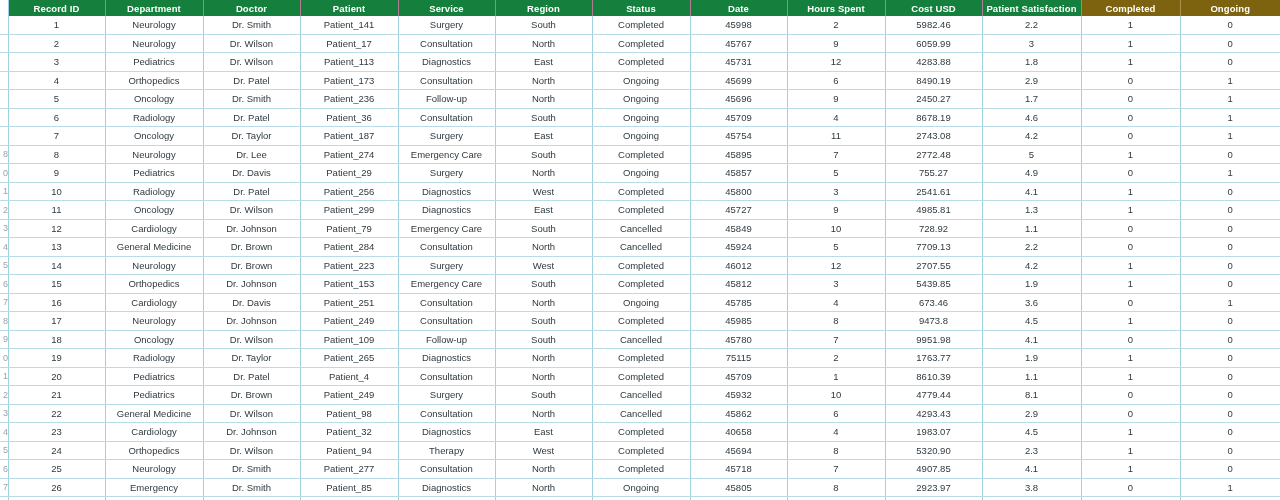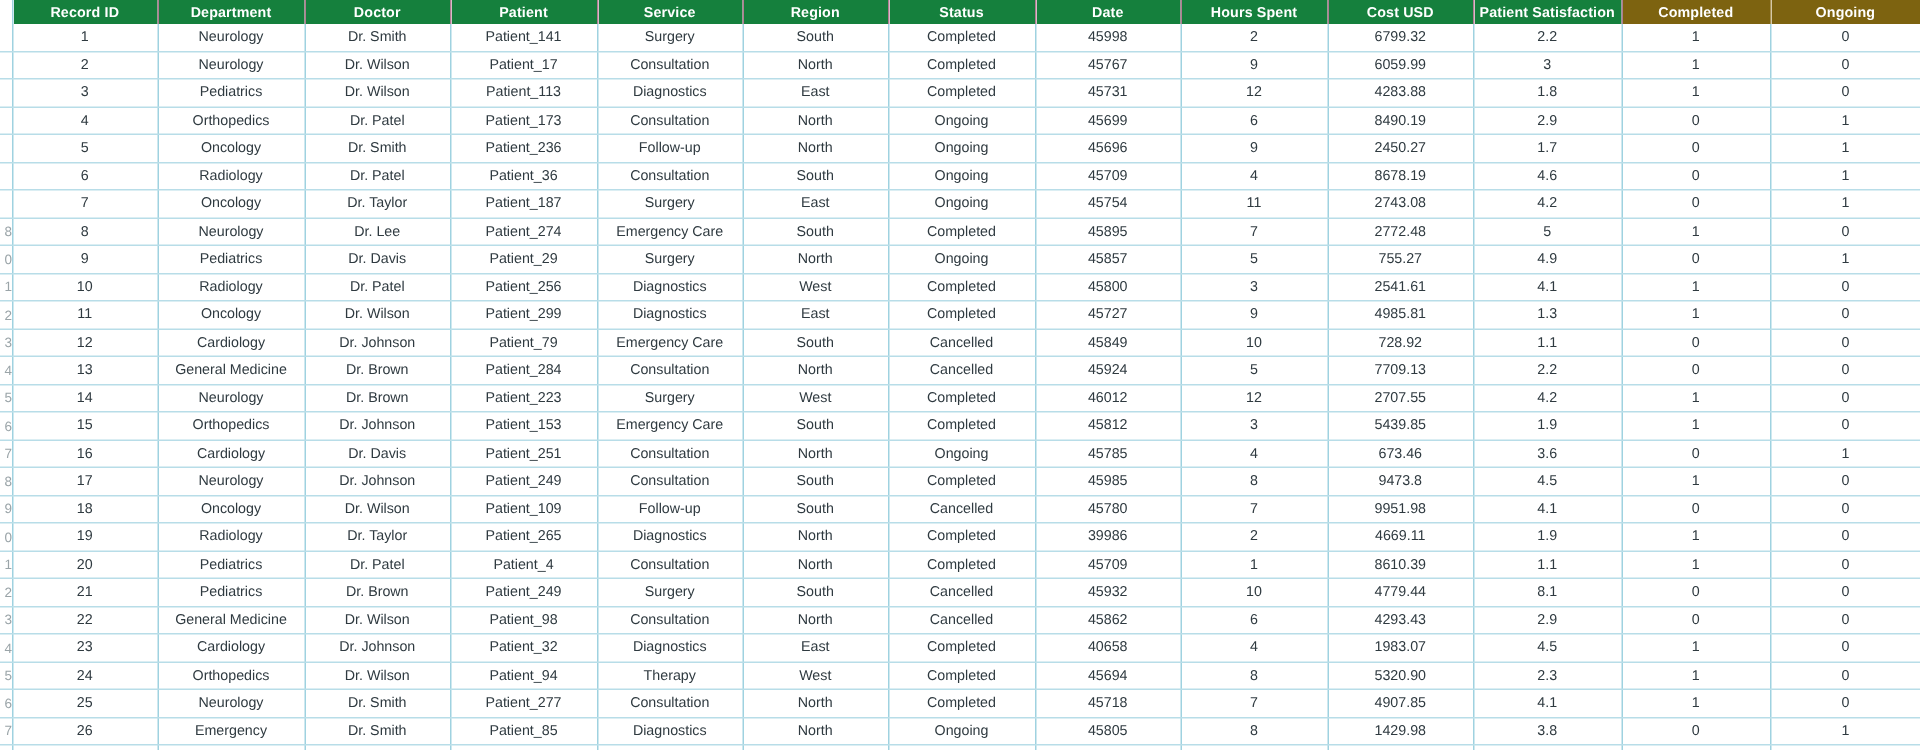--- a/index.html
+++ b/index.html
@@ -131,21 +131,21 @@
           <td class="gutter-cell"></td>
           <td>1</td>
           <td>Neurology</td>
           <td>Dr. Smith</td>
           <td>Patient_141</td>
           <td>Surgery</td>
           <td>South</td>
           <td>Completed</td>
           <td>45998</td>
           <td>2</td>
-          <td>6799.32</td>
+          <td>5982.46</td>
           <td>2.2</td>
           <td>1</td>
           <td class="last-col">0</td>
         </tr>
         <tr>
           <td class="gutter-cell"></td>
           <td>2</td>
           <td>Neurology</td>
           <td>Dr. Wilson</td>
           <td>Patient_17</td>
@@ -417,23 +417,23 @@
         </tr>
         <tr>
           <td class="gutter-cell">0</td>
           <td>19</td>
           <td>Radiology</td>
           <td>Dr. Taylor</td>
           <td>Patient_265</td>
           <td>Diagnostics</td>
           <td>North</td>
           <td>Completed</td>
-          <td>39986</td>
+          <td>75115</td>
           <td>2</td>
-          <td>4669.11</td>
+          <td>1763.77</td>
           <td>1.9</td>
           <td>1</td>
           <td class="last-col">0</td>
         </tr>
         <tr>
           <td class="gutter-cell">1</td>
           <td>20</td>
           <td>Pediatrics</td>
           <td>Dr. Patel</td>
           <td>Patient_4</td>
@@ -531,21 +531,21 @@
           <td class="gutter-cell">7</td>
           <td>26</td>
           <td>Emergency</td>
           <td>Dr. Smith</td>
           <td>Patient_85</td>
           <td>Diagnostics</td>
           <td>North</td>
           <td>Ongoing</td>
           <td>45805</td>
           <td>8</td>
-          <td>1429.98</td>
+          <td>2923.97</td>
           <td>3.8</td>
           <td>0</td>
           <td class="last-col">1</td>
         </tr>
         <tr>
           <td class="gutter-cell">8</td>
           <td>27</td>
           <td>General Medicine</td>
           <td>Dr. Lee</td>
           <td>Patient_98</td>

